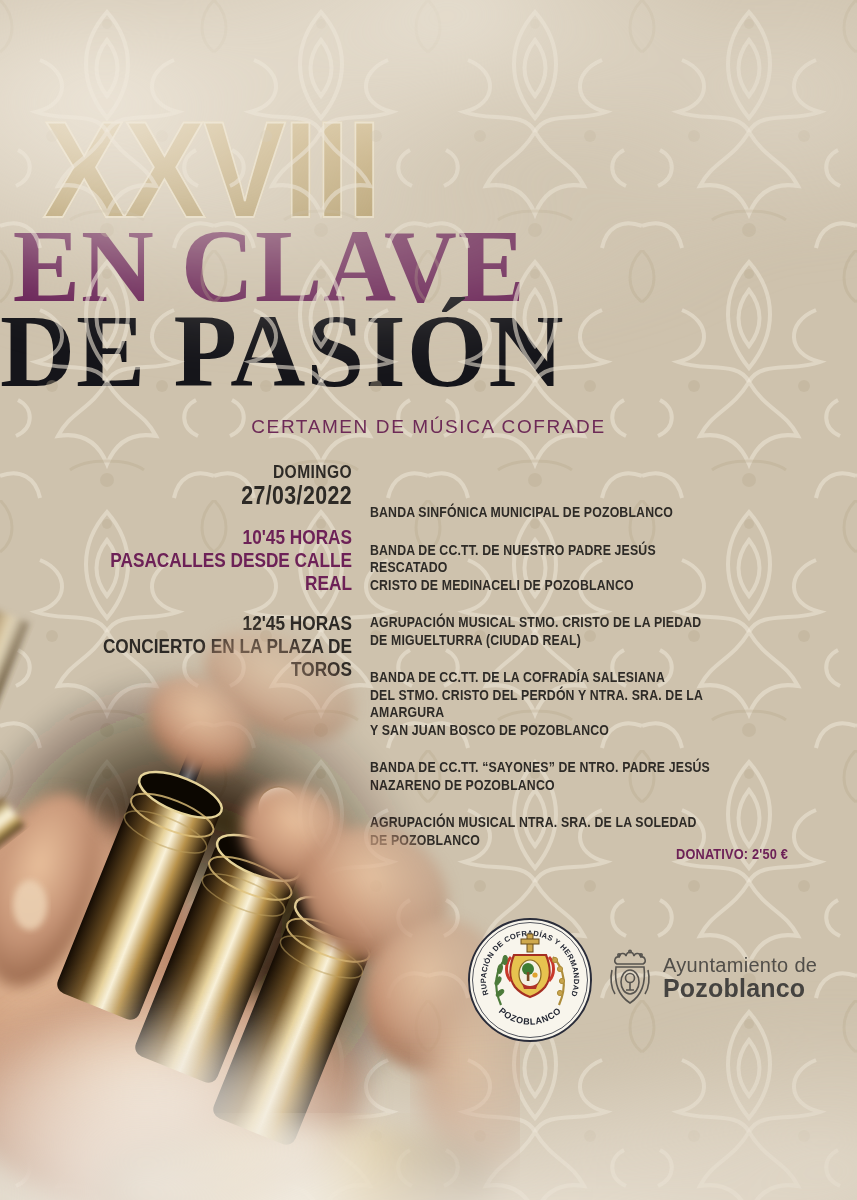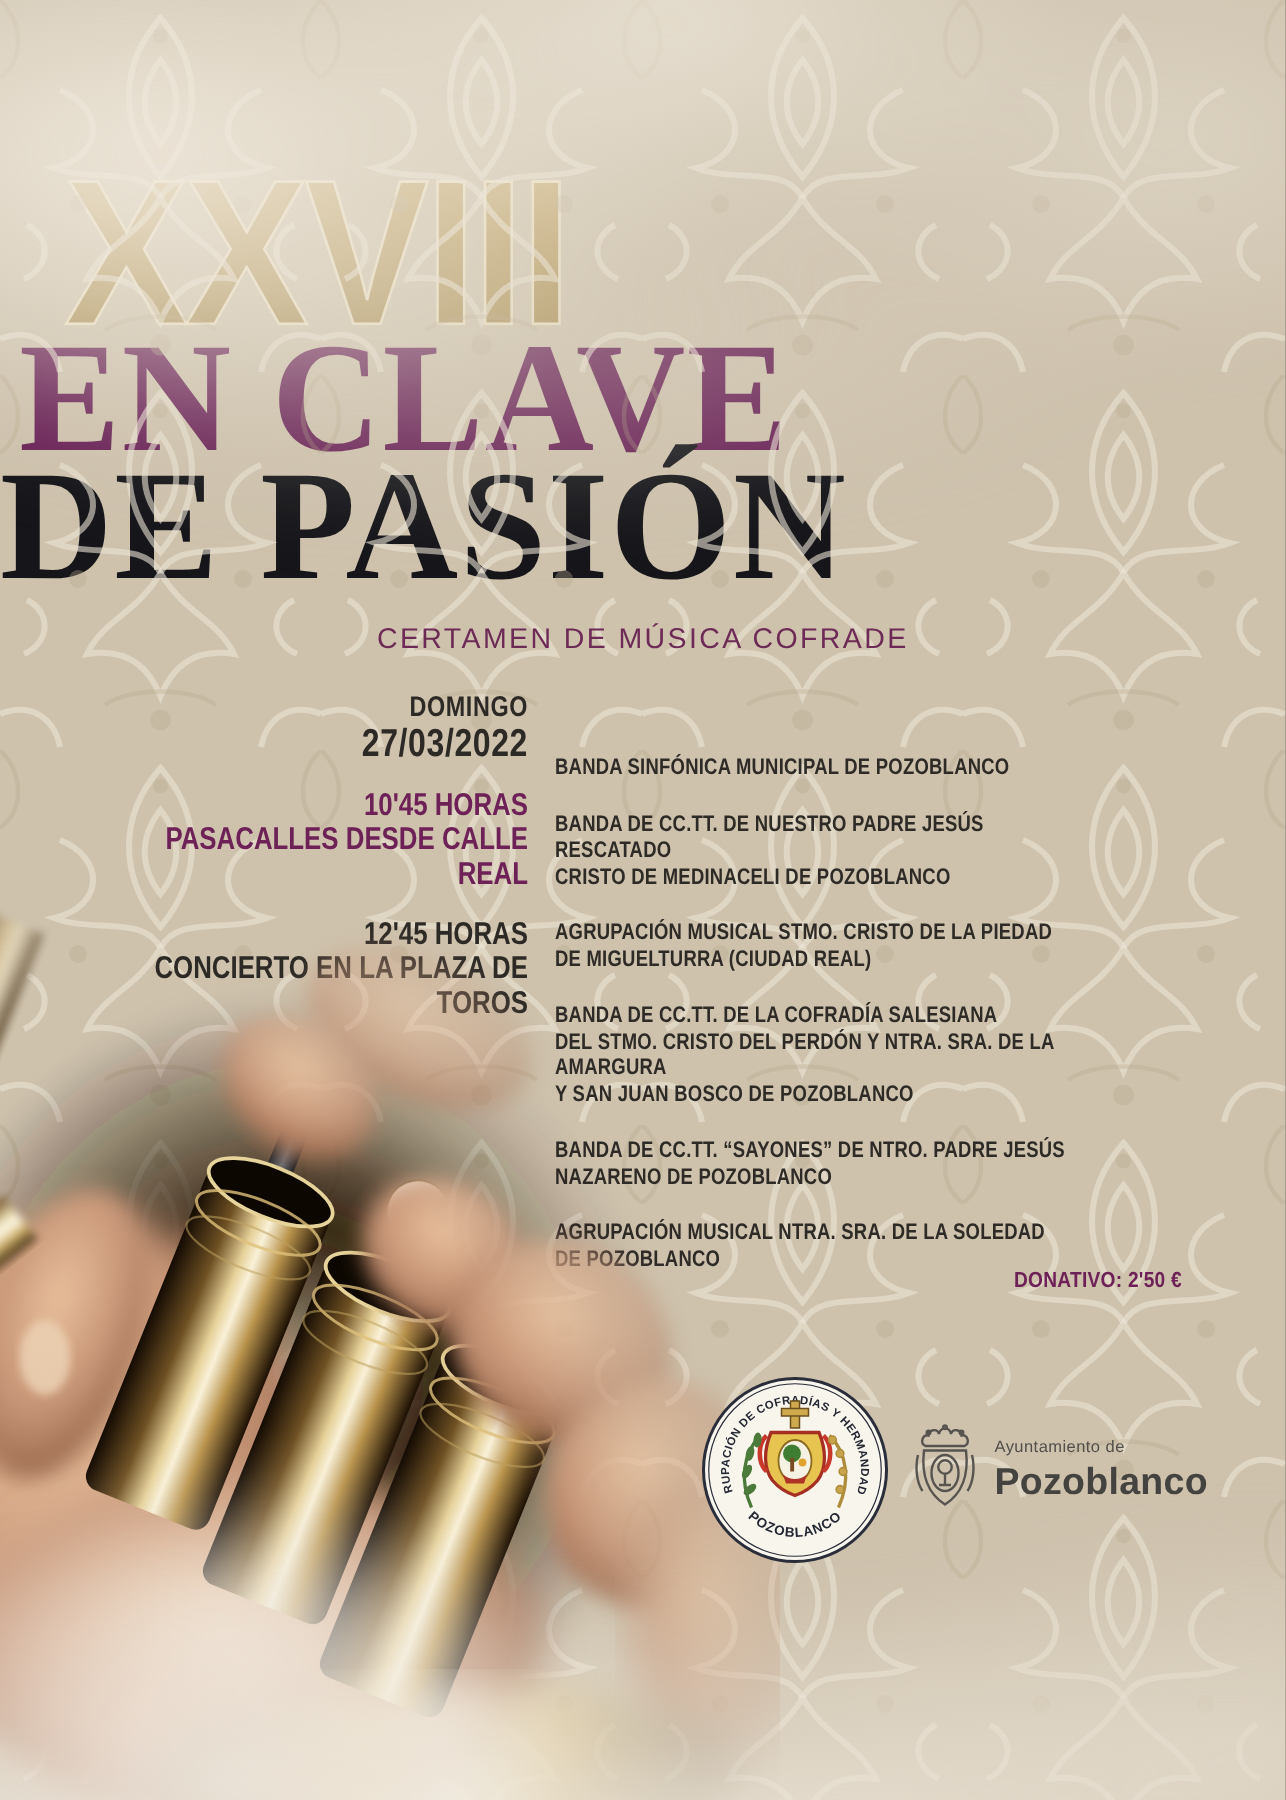--- a/index.html
+++ b/index.html
@@ -71,21 +71,21 @@
   .band{margin-bottom:20px;}
   .donation{
     position:absolute; left:676px; top:846px; z-index:6;
     color:#6d2157; font-weight:700; font-size:14.5px; letter-spacing:.2px;
     transform:scaleX(.88); transform-origin:0 0;
   }
   
   .badge{position:absolute; left:467px; top:917px; width:126px; height:126px; z-index:6;}
   .ayto{position:absolute; left:607px; top:948px; z-index:6; display:flex; align-items:center; gap:10px;}
   .ayto-text{color:#514e49;}
-  .ayto-l1{font-size:11px; line-height:19px; letter-spacing:.3px;}
+  .ayto-l1{font-size:20px; line-height:19px; letter-spacing:.3px;}
   .ayto-l2{font-size:25px; line-height:26px; font-weight:700; color:#454340; letter-spacing:.2px;}
   
   .trumpet-wrap{
     position:absolute; left:0; top:590px; width:520px; height:610px; z-index:4;
     -webkit-mask-image:radial-gradient(135% 120% at 6% 80%, #000 50%, rgba(0,0,0,0) 76%);
     mask-image:radial-gradient(135% 120% at 6% 80%, #000 50%, rgba(0,0,0,0) 76%);
   }
   .damask-svg{position:absolute; left:0; top:0; z-index:1;}
 </style>
 </head>

